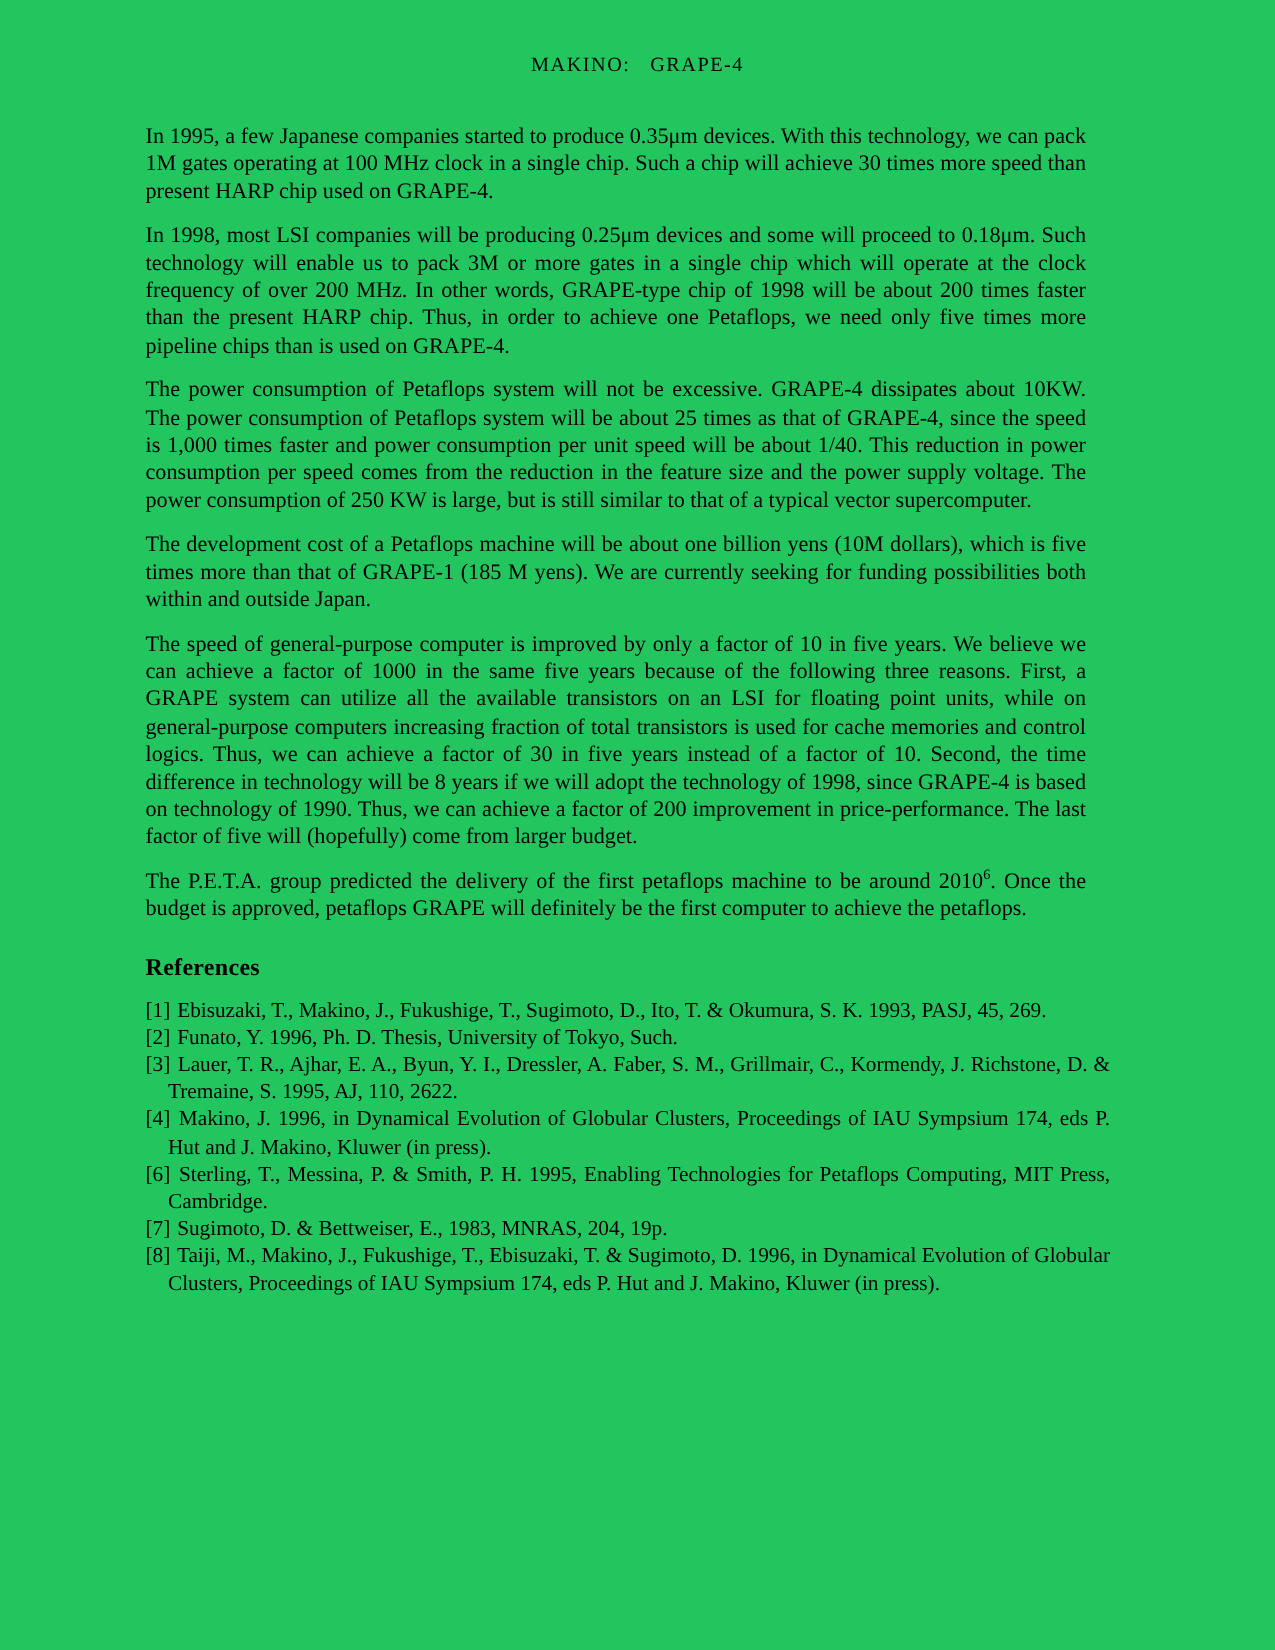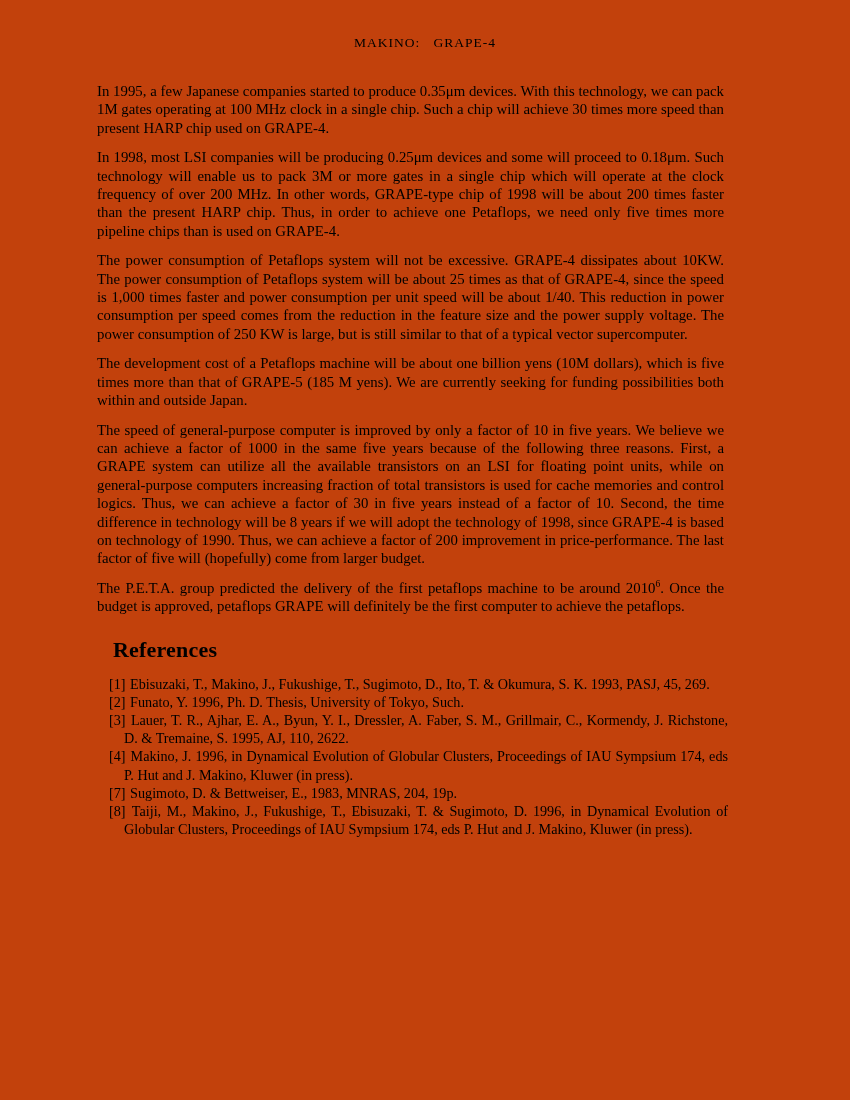--- a/index.html
+++ b/index.html
@@ -4,21 +4,21 @@
 <style>
   html, body {
     margin: 0;
     padding: 0;
     background: #ffffff;
   }
   .page {
     position: relative;
     width: 850px;
     height: 1100px;
-    background: #c2410c;
+    background: #22c55e;
     color: #000000;
     font-family: "Liberation Serif", "DejaVu Serif", serif;
     overflow: hidden;
   }
   .running-head {
     position: absolute;
     top: 35px;
     left: 0;
     width: 100%;
     text-align: center;
@@ -37,27 +37,27 @@
     font-size: 14.8px;
     line-height: 18.4px;
     text-align: justify;
   }
   .fn-sup {
     font-size: 9.5px;
     vertical-align: super;
     line-height: 0;
   }
   .refs-heading {
-    margin: 21px 0 10px 16px;
-    font-size: 22px;
+    margin: 21px 0 10px 0;
+    font-size: 16px;
     font-weight: bold;
     letter-spacing: 0.2px;
   }
   .refs {
-    margin: 12px;
+    margin: 0;
   }
   .ref {
     font-size: 14.2px;
     line-height: 18.2px;
     text-align: justify;
     padding-left: 15px;
     text-indent: -15px;
     margin: 0;
   }
   .ref-label {
@@ -69,38 +69,39 @@
 
 <div class="page">
 
   <div class="running-head">MAKINO:   GRAPE-4</div>
 
   <div class="content">
 
     <p class="para">In 1995, a few Japanese companies started to produce 0.35μm devices. With this technology, we can pack 1M gates operating at 100 MHz clock in a single chip. Such a chip will achieve 30 times more speed than present HARP chip used on GRAPE-4.</p>
     <p class="para">In 1998, most LSI companies will be producing 0.25μm devices and some will proceed to 0.18μm. Such technology will enable us to pack 3M or more gates in a single chip which will operate at the clock frequency of over 200 MHz. In other words, GRAPE-type chip of 1998 will be about 200 times faster than the present HARP chip. Thus, in order to achieve one Petaflops, we need only five times more pipeline chips than is used on GRAPE-4.</p>
     <p class="para">The power consumption of Petaflops system will not be excessive. GRAPE-4 dissipates about 10KW. The power consumption of Petaflops system will be about 25 times as that of GRAPE-4, since the speed is 1,000 times faster and power consumption per unit speed will be about 1/40. This reduction in power consumption per speed comes from the reduction in the feature size and the power supply voltage. The power consumption of 250 KW is large, but is still similar to that of a typical vector supercomputer.</p>
-    <p class="para">The development cost of a Petaflops machine will be about one billion yens (10M dollars), which is five times more than that of GRAPE-5 (185 M yens). We are currently seeking for funding possibilities both within and outside Japan.</p>
+    <p class="para">The development cost of a Petaflops machine will be about one billion yens (10M dollars), which is five times more than that of GRAPE-1 (185 M yens). We are currently seeking for funding possibilities both within and outside Japan.</p>
     <p class="para">The speed of general-purpose computer is improved by only a factor of 10 in five years. We believe we can achieve a factor of 1000 in the same five years because of the following three reasons. First, a GRAPE system can utilize all the available transistors on an LSI for floating point units, while on general-purpose computers increasing fraction of total transistors is used for cache memories and control logics. Thus, we can achieve a factor of 30 in five years instead of a factor of 10. Second, the time difference in technology will be 8 years if we will adopt the technology of 1998, since GRAPE-4 is based on technology of 1990. Thus, we can achieve a factor of 200 improvement in price-performance. The last factor of five will (hopefully) come from larger budget.</p>
 
     <p class="para"><span>The P.E.T.A. group predicted the delivery of the first petaflops machine to be around 2010</span><sup class="fn-sup">6</sup><span>. Once the budget is approved, petaflops GRAPE will definitely be the first computer to achieve the petaflops.</span></p>
 
     <h2 class="refs-heading">References</h2>
 
     <div class="refs">
 
       <p class="ref"><span class="ref-label">[1]</span> <span>Ebisuzaki, T., Makino, J., Fukushige, T., Sugimoto, D., Ito, T. &amp; Okumura, S. K. 1993, PASJ, 45, 269.</span></p>
 
       <p class="ref"><span class="ref-label">[2]</span> <span>Funato, Y. 1996, Ph. D. Thesis, University of Tokyo, Such.</span></p>
 
       <p class="ref"><span class="ref-label">[3]</span> <span>Lauer, T. R., Ajhar, E. A., Byun, Y. I., Dressler, A. Faber, S. M., Grillmair, C., Kormendy, J. Richstone, D. &amp; Tremaine, S. 1995, AJ, 110, 2622.</span></p>
 
       <p class="ref"><span class="ref-label">[4]</span> <span>Makino, J. 1996, in Dynamical Evolution of Globular Clusters, Proceedings of IAU Sympsium 174, eds P. Hut and J. Makino, Kluwer (in press).</span></p>
 
 
+      <p class="ref"><span class="ref-label">[6]</span> <span>Sterling, T., Messina, P. &amp; Smith, P. H. 1995, Enabling Technologies for Petaflops Computing, MIT Press, Cambridge.</span></p>
 
       <p class="ref"><span class="ref-label">[7]</span> <span>Sugimoto, D. &amp; Bettweiser, E., 1983, MNRAS, 204, 19p.</span></p>
 
       <p class="ref"><span class="ref-label">[8]</span> <span>Taiji, M., Makino, J., Fukushige, T., Ebisuzaki, T. &amp; Sugimoto, D. 1996, in Dynamical Evolution of Globular Clusters, Proceedings of IAU Sympsium 174, eds P. Hut and J. Makino, Kluwer (in press).</span></p>
 
     </div>
   </div>
 </div>
 
 </body></html>

